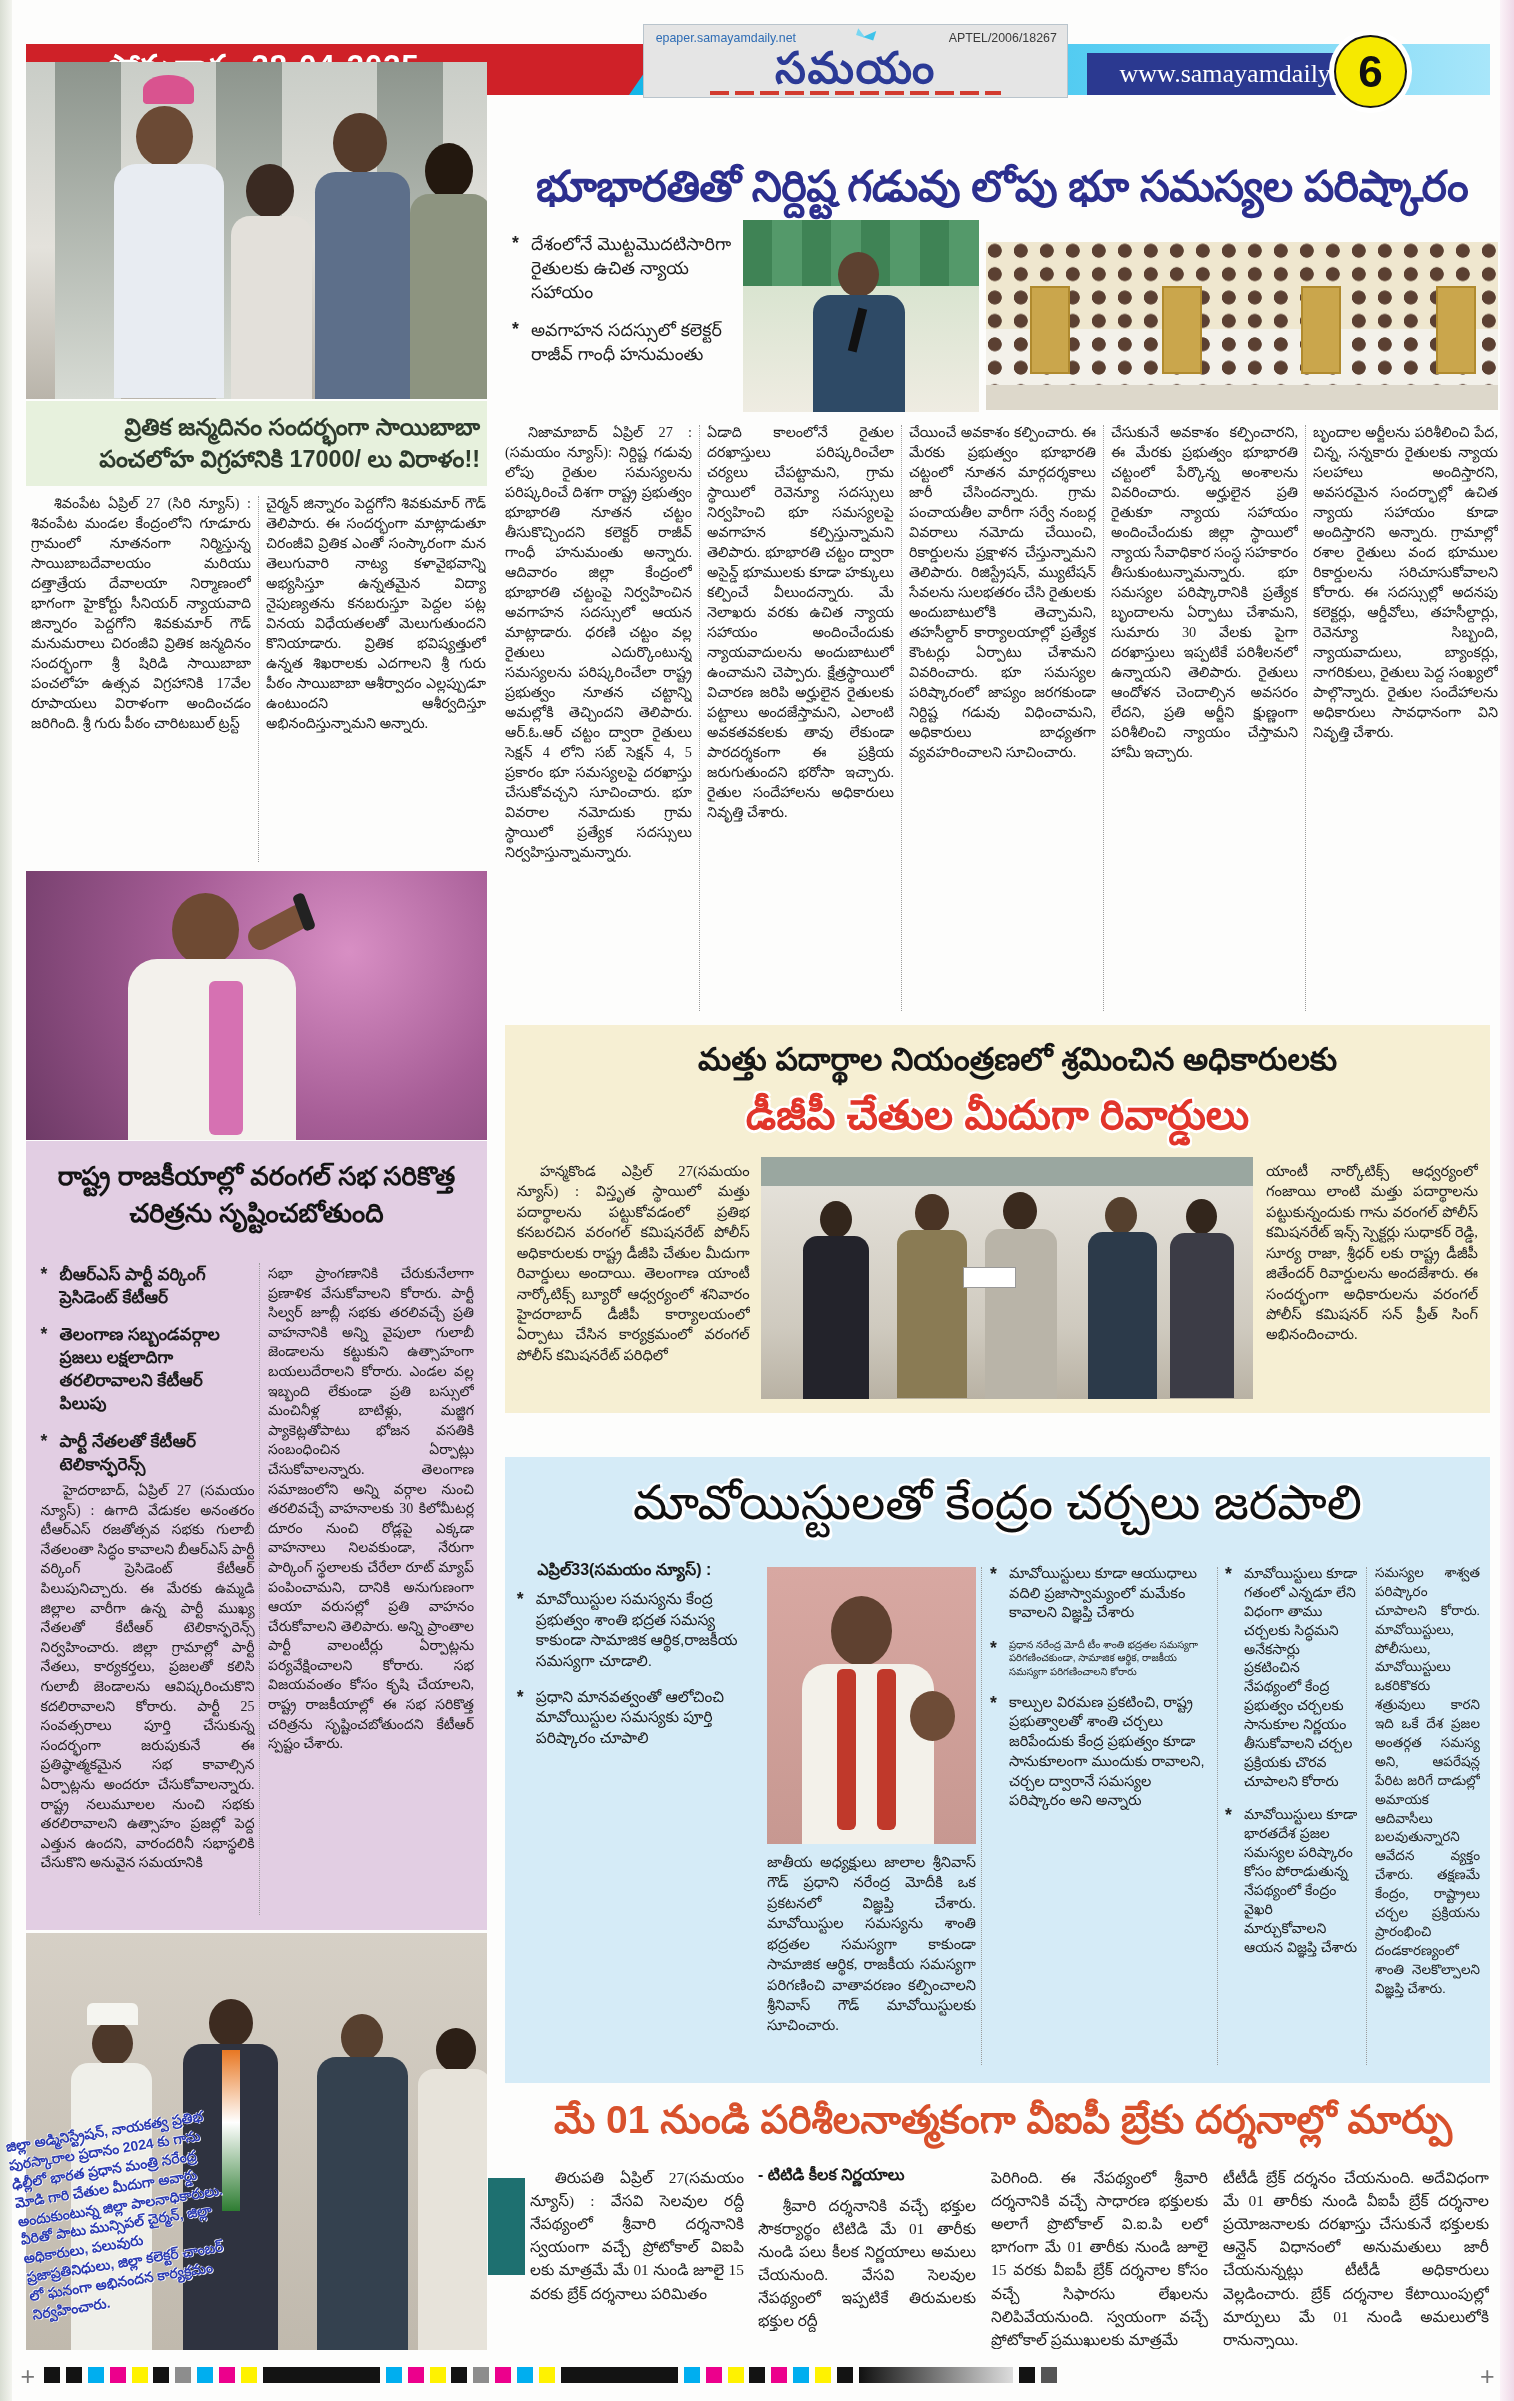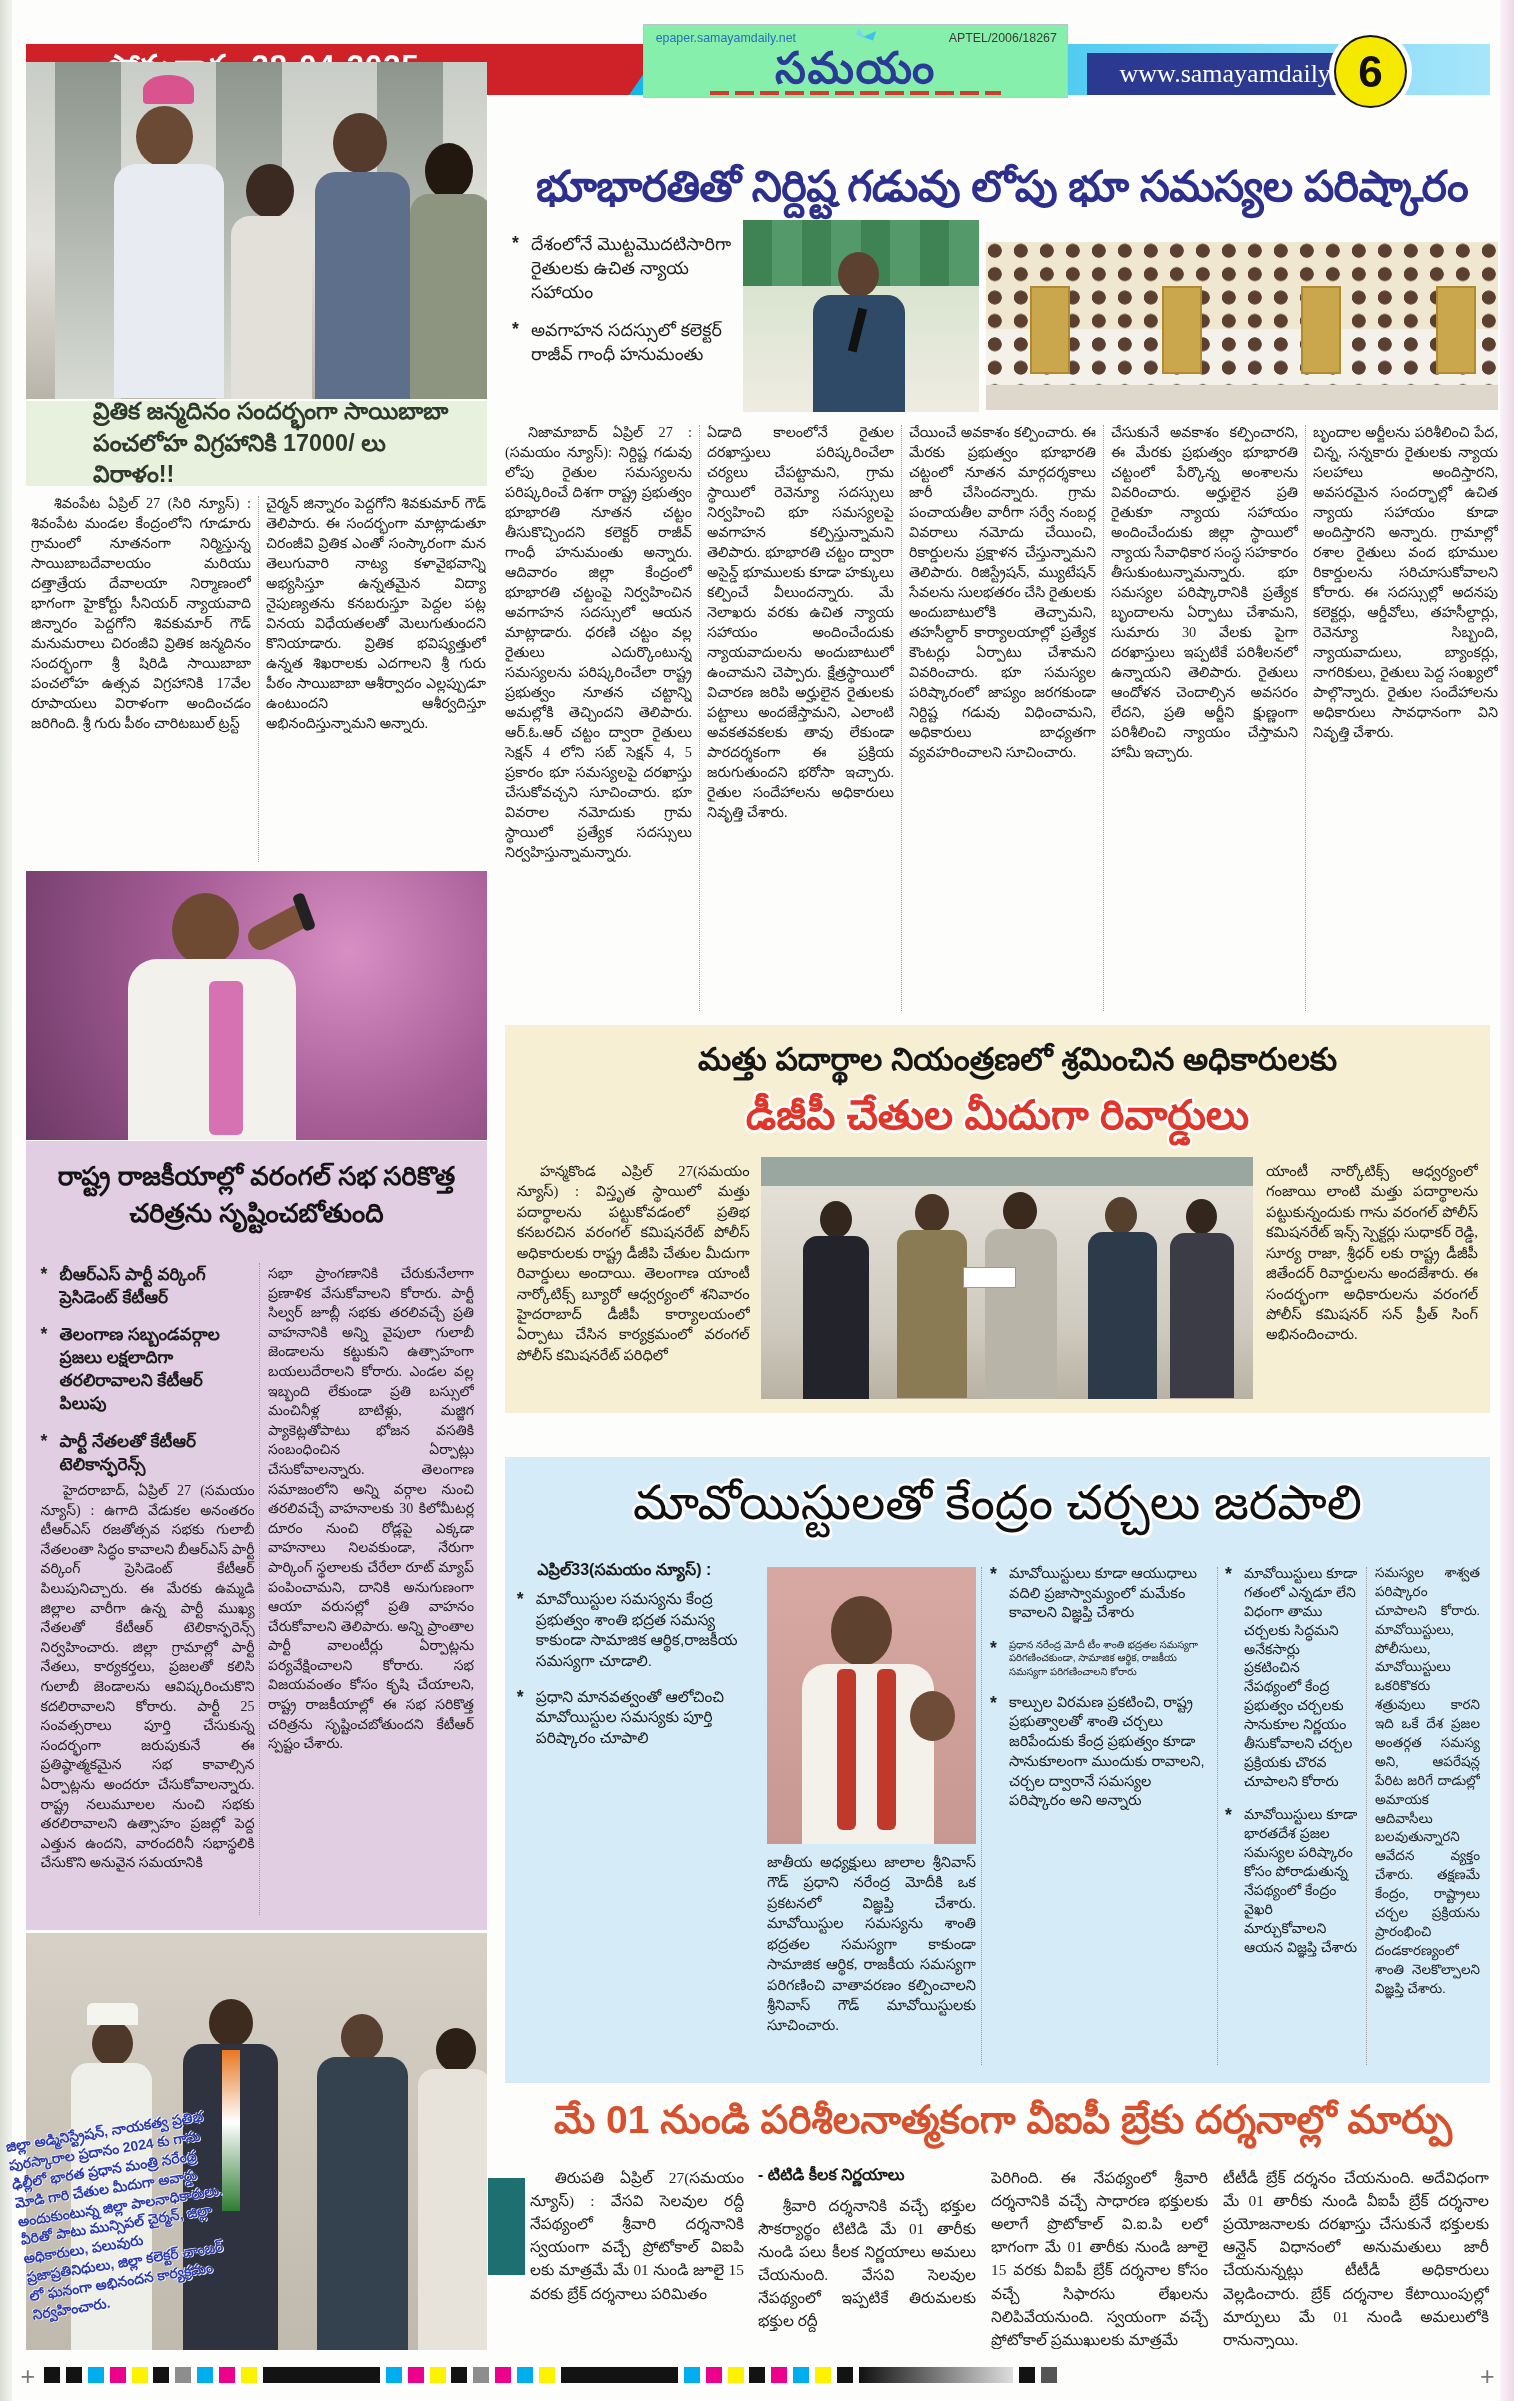--- a/index.html
+++ b/index.html
@@ -9,21 +9,21 @@
   .edge{position:absolute;top:0;bottom:0;}
   .edge.l{left:0;width:11.7px;background:linear-gradient(90deg,#d8ddd2,#f3f4ef);}
   .edge.r{right:0;width:14.6px;background:linear-gradient(270deg,#eed7e6,#fbf3f8);}
 
   
   .hdr-cyan{left:615px;top:44px;width:875px;height:51px;background:linear-gradient(90deg,#12b5e8,#57cdf2 55%,#a8e6fa);}
   .hdr-red{left:26px;top:44px;width:638px;height:51px;background:#cf2128;
            clip-path:polygon(0 0,100% 0,calc(100% - 35px) 100%,0 100%);
            display:flex;align-items:center;padding-left:81px;box-sizing:border-box;}
   .hdr-red span{color:#fff;font-size:31.5px;font-weight:700;letter-spacing:0.7px;}
-  .logo-box{left:643px;top:24px;width:425px;height:74px;background:#86efac;border:0.7px solid #b9c4cc;box-sizing:border-box;}
+  .logo-box{left:643px;top:24px;width:425px;height:74px;background:#e5e5e5;border:0.7px solid #b9c4cc;box-sizing:border-box;}
   .logo-epaper{position:absolute;left:11.7px;top:5.9px;font-size:12.4px;color:#2f6db5;}
   .logo-reg{position:absolute;right:10.2px;top:5.9px;font-size:12.4px;color:#3a3a3a;}
   .logo-main{position:absolute;left:0;right:0;top:20.5px;text-align:center;font-size:44px;font-weight:800;
              color:#2b3a96;letter-spacing:1.5px;line-height:1;}
   .logo-tagline{position:absolute;left:66px;right:66px;bottom:2.2px;height:3.7px;background:repeating-linear-gradient(90deg,#d23b2f 0 19px,transparent 19px 25px);}
   .bird{position:absolute;left:220px;top:4.4px;width:0;height:0;border-left:11.7px solid transparent;border-bottom:10.2px solid #3fc3ea;transform:rotate(18deg);}
   .bird:after{content:"";position:absolute;left:-17.6px;top:2.9px;width:0;height:0;border-right:10.2px solid transparent;border-bottom:7.3px solid #79d6f2;}
   .hdr-blue{left:1087px;top:53px;width:313px;height:42px;background:#2b3990;display:flex;align-items:center;justify-content:center;}
   .hdr-blue span{color:#fff;font-family:"Liberation Serif",serif;font-size:26px;}
   .page-circle{left:1334px;top:35px;width:69px;height:69px;border-radius:50%;background:#f6e900;border:2.9px solid #151515;
@@ -37,21 +37,21 @@
   .dotted-v{border-left:1.5px dotted #9a9a9a;width:0;}
   .bullet{display:flex;margin-bottom:14.6px;}
   .bullet .star{flex:0 0 19px;font-weight:700;font-size:17.6px;color:#222;}
   .bullet .btxt{font-size:17px;line-height:1.35;color:#1b1b1b;}
   .bold{font-weight:700;}
 
   
   .hl-main1{left:505px;top:149px;width:994px;height:75px;color:#2c2f8e;font-size:43px;font-weight:800;
             letter-spacing:-0.7px;display:flex;align-items:center;justify-content:center;text-align:center;line-height:1.05;}
   .green-box{left:26px;top:401px;width:461px;height:85px;background:#e7f1dd;display:flex;align-items:center;justify-content:center;}
-  .green-box div{font-size:23.4px;font-weight:700;color:#2e3a2d;text-align:left;line-height:1.35;padding:0 23px;margin-left:44px;}
+  .green-box div{font-size:23.4px;font-weight:700;color:#2e3a2d;text-align:right;line-height:1.35;padding:0 7px;}
   .lav-head{left:26px;top:1141px;width:461px;height:107px;background:#e2cee3;display:flex;align-items:center;justify-content:center;}
   .lav-head div{font-size:26px;font-weight:700;color:#141414;text-align:center;line-height:1.4;padding:0 19px;}
   .lav-body{left:26px;top:1248px;width:461px;height:682px;background:#e2cee3;}
   .cream-box{left:505px;top:1025px;width:985px;height:388px;background:#f6efd3;}
   .cream-kicker{position:absolute;left:0;right:0;top:16px;text-align:center;font-size:31.5px;font-weight:700;color:#171717;margin-left:40px;}
   .cream-red{position:absolute;left:0;right:0;top:67px;text-align:center;font-size:41px;font-weight:800;color:#e1352a;
              text-shadow:-2.2px -2.2px 0 #fff,2.2px -2.2px 0 #fff,-2.2px 2.2px 0 #fff,2.2px 2.2px 0 #fff,0 2.9px 0 #fff;}
   .blue-box{left:505px;top:1457px;width:985px;height:626px;background:#d5ebf7;}
   .blue-head{position:absolute;left:0;right:0;top:17.6px;text-align:center;font-size:48px;font-weight:400;color:#101010;
              text-shadow:-2.2px -2.2px 0 #fff,2.2px -2.2px 0 #fff,-2.2px 2.2px 0 #fff,2.9px 2.9px 0 #fff;}

